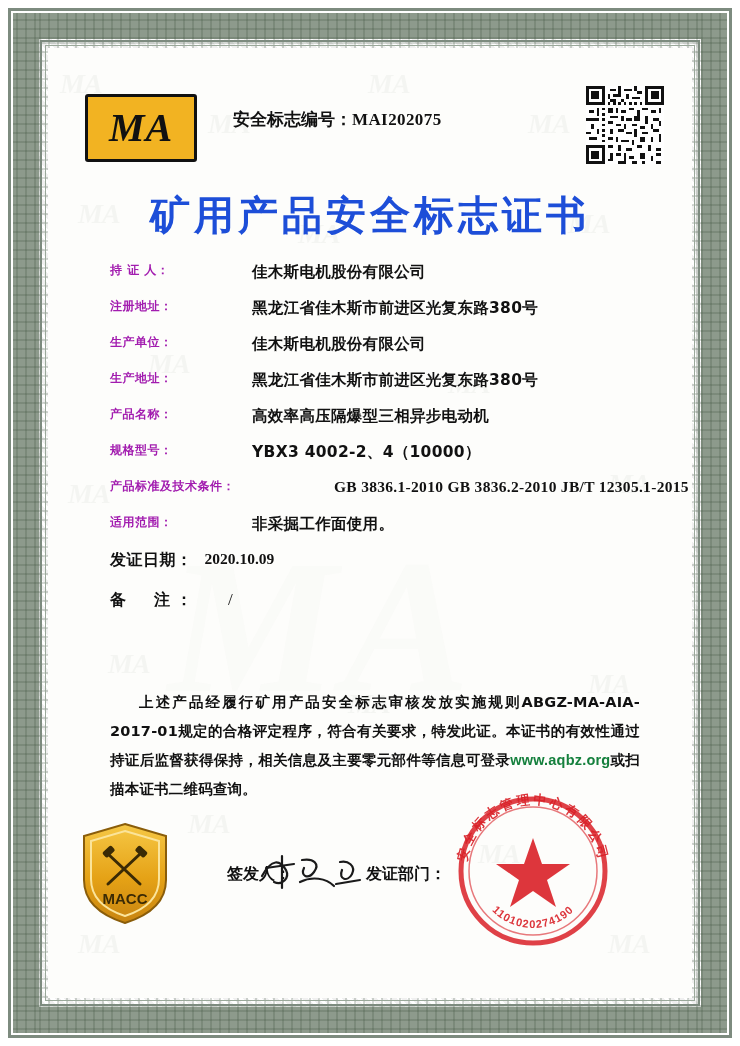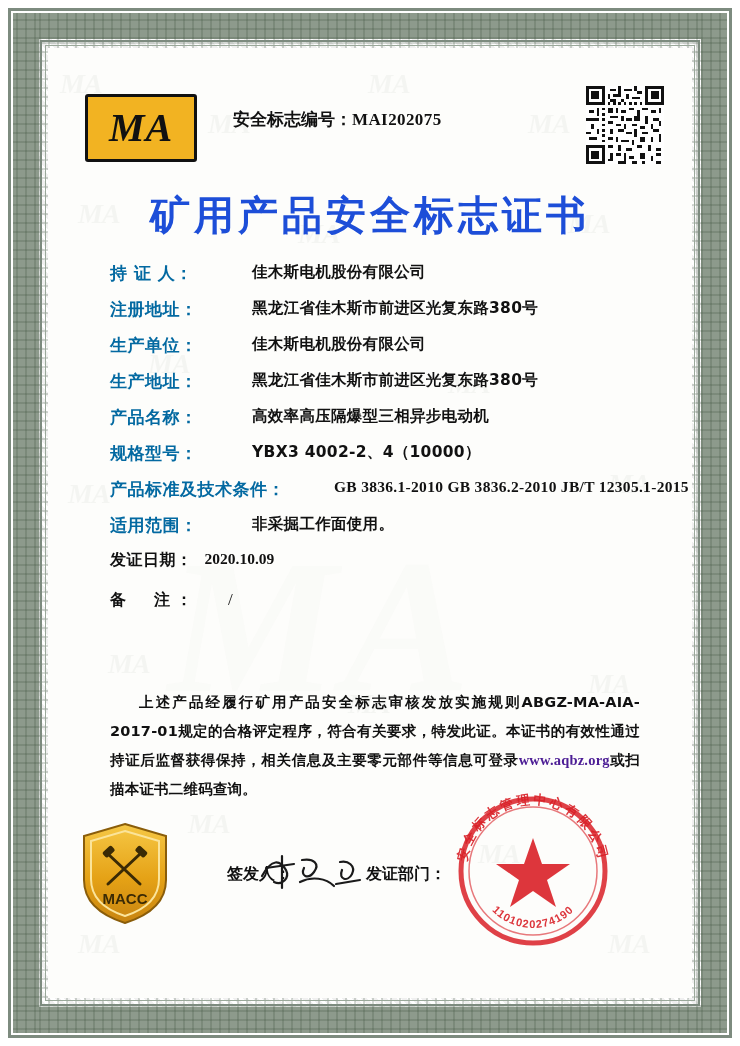--- a/index.html
+++ b/index.html
@@ -212,23 +212,23 @@
   }
   .row {
     position: relative;
     height: 36px;
     display: flex;
     align-items: flex-start;
   }
   .row .label {
     width: 118px;
     flex: 0 0 118px;
-    font-size: 17px;
-    font-weight: bold;
-    color: #0369a1;
+    font-size: 12px;
+    font-weight: bold;
+    color: #a21caf;
     font-family: "DejaVu Sans", sans-serif;
     letter-spacing: 0.5px;
     white-space: nowrap;
   }
   .row .label.wide {
     width: 200px;
     flex: 0 0 200px;
   }
   .row .value {
     font-size: 15.5px;
@@ -304,23 +304,23 @@
     font-size: 14.5px;
     line-height: 2.0;
     color: #111;
     font-family: "DejaVu Sans", sans-serif;
     font-weight: bold;
     text-align: justify;
     text-indent: 2em;
     letter-spacing: 0.2px;
   }
   .paragraph .link {
-    color: #4c1d95;
+    color: #15803d;
     text-decoration: none;
-    font-family: Liberation Serif, serif;
+    font-family: Liberation Sans, sans-serif;
     font-weight: bold;
   }
 
   
   .footer {
     position: absolute;
     left: 0;
     right: 0;
     bottom: 44px;
     height: 140px;

